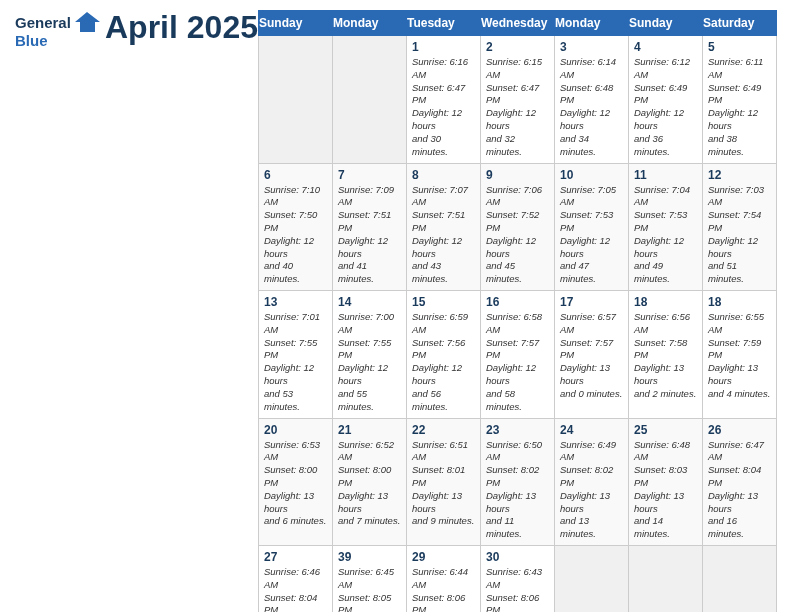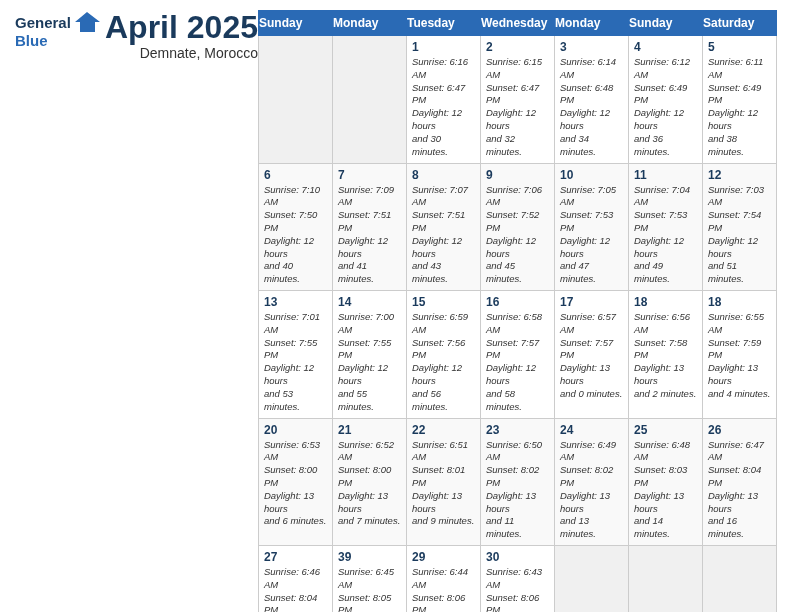--- a/index.html
+++ b/index.html
@@ -98,21 +98,20 @@
   <div class="header">
     <div class="logo">
   <svg width="90" height="42" viewBox="0 0 90 42" xmlns="http://www.w3.org/2000/svg">
     <text x="0" y="18" font-size="15" font-weight="bold" font-family="Arial" fill="#1a3a5c">General</text>
     <text x="0" y="36" font-size="15" font-weight="bold" font-family="Arial" fill="#2a6ab5">Blue</text>
     <polygon points="72,2 85,12 80,12 80,22 65,22 65,12 60,12" fill="#2a6ab5"></polygon>
   </svg>
 </div>
     <div class="title-area">
       <div class="month-title">April 2025</div>
-      <div class="subtitle">Demnate, Morocco</div>
     </div>
   </div>
 
   <table class="calendar">
     <thead>
       <tr>
 
       <th>Sunday</th>
           <th>Monday</th>
           <th>Tuesday</th>

